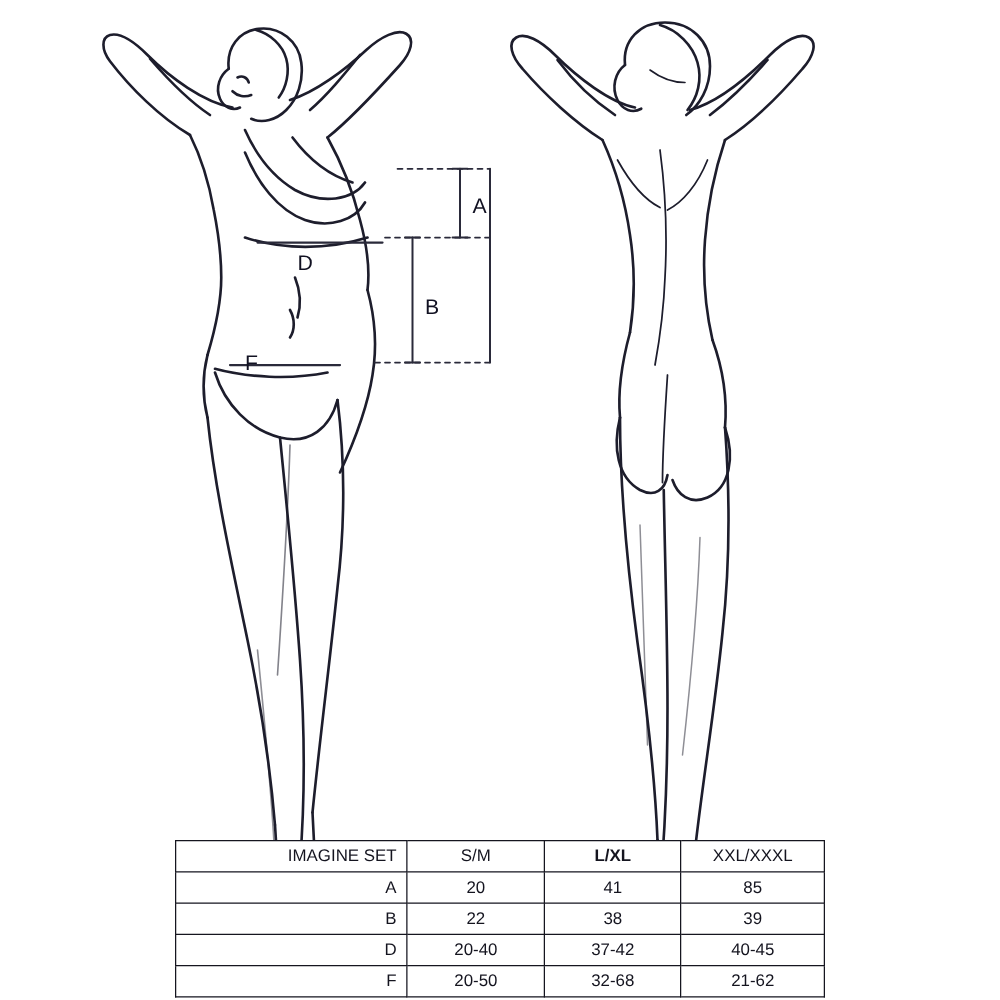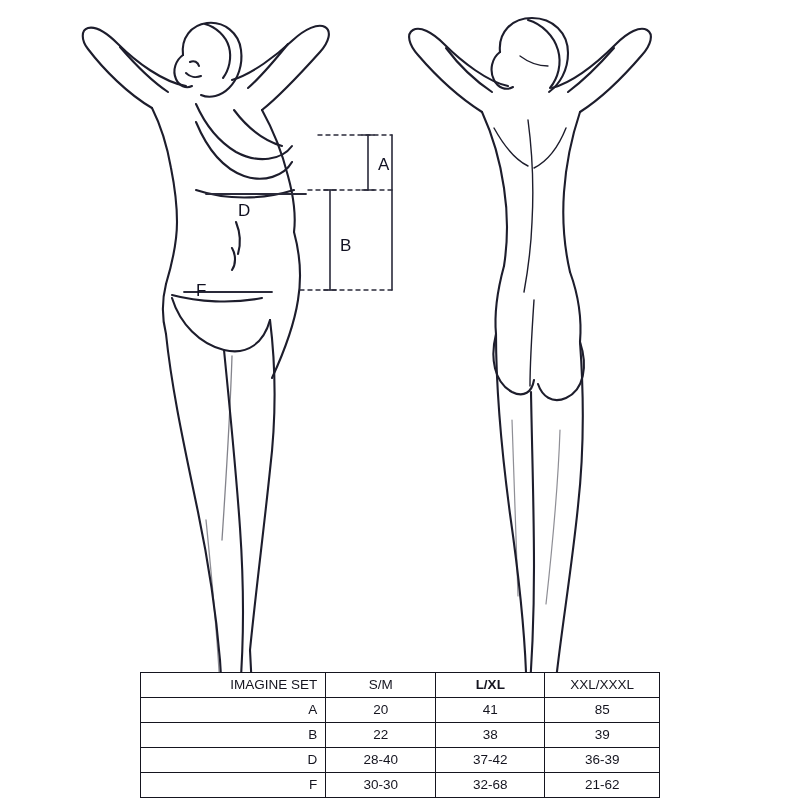--- a/index.html
+++ b/index.html
@@ -199,26 +199,26 @@
         <td>85</td>
       </tr>
       <tr>
         <td class="rowhead">B</td>
         <td>22</td>
         <td>38</td>
         <td>39</td>
       </tr>
       <tr>
         <td class="rowhead">D</td>
-        <td>28-40</td>
+        <td>20-40</td>
         <td>37-42</td>
-        <td>36-39</td>
+        <td>40-45</td>
       </tr>
       <tr>
         <td class="rowhead">F</td>
-        <td>30-30</td>
+        <td>20-50</td>
         <td>32-68</td>
         <td>21-62</td>
       </tr>
     </tbody>
   </table>
 
 </div>
 
 </body></html>

